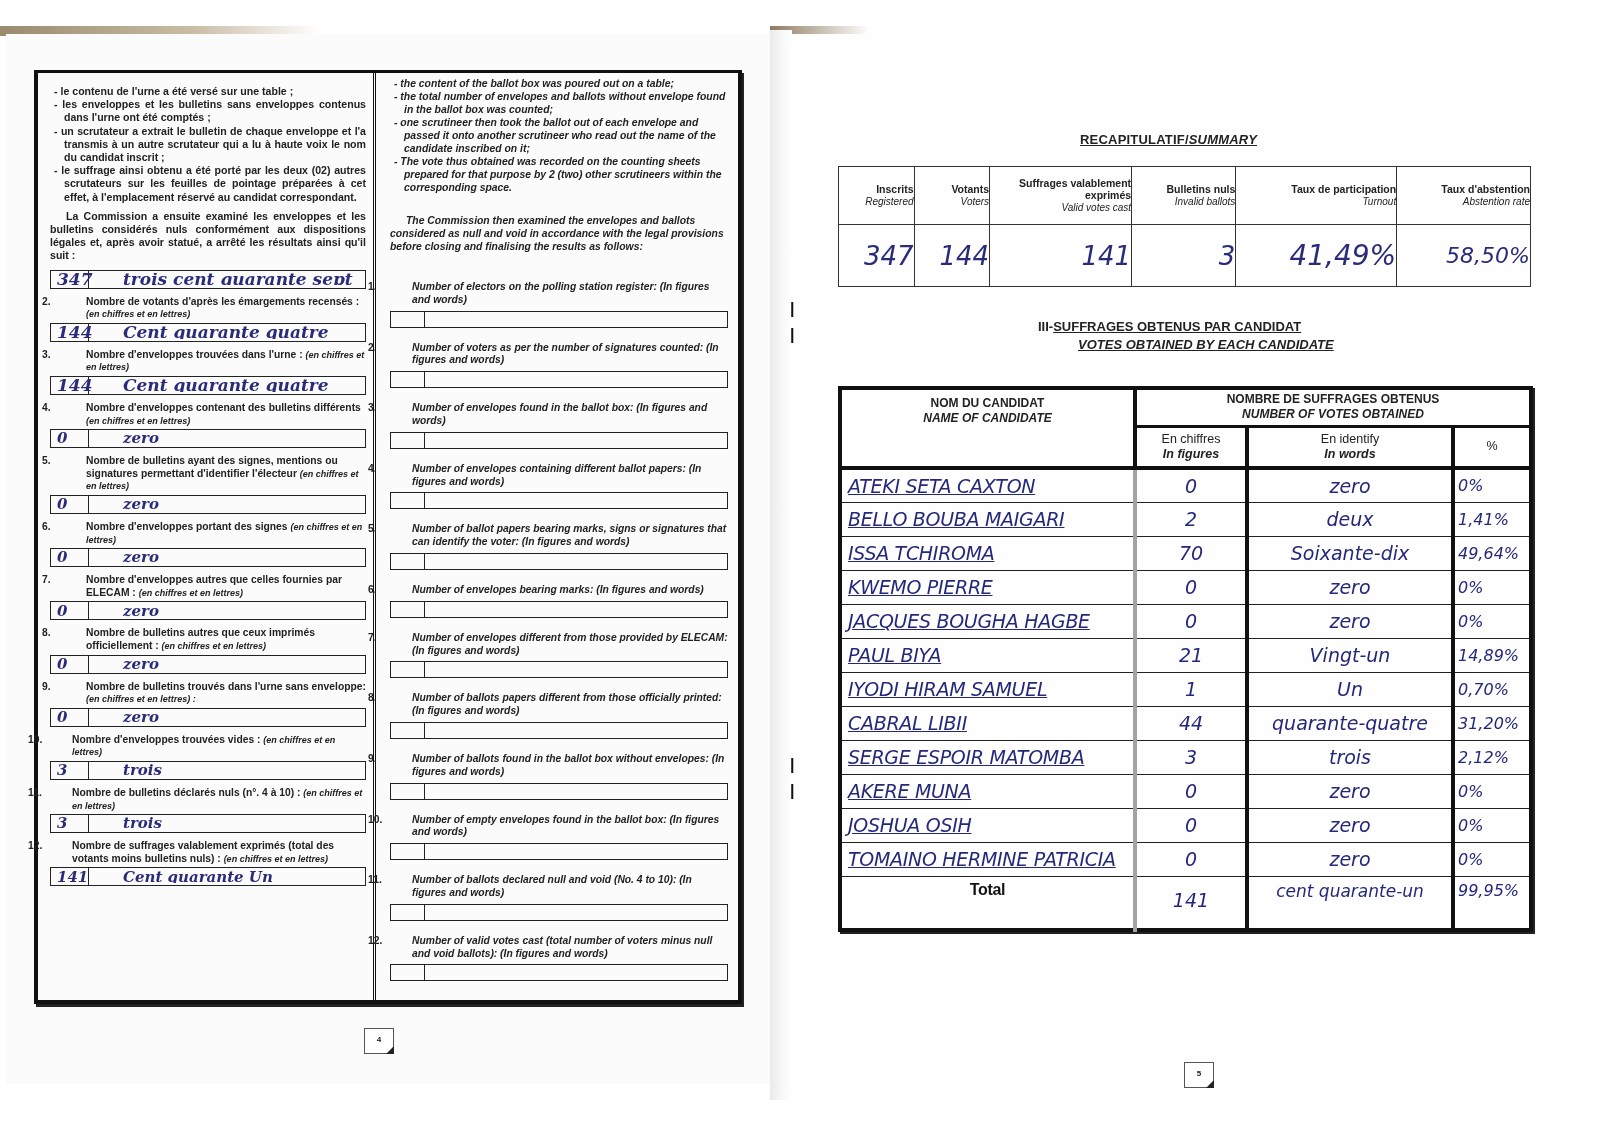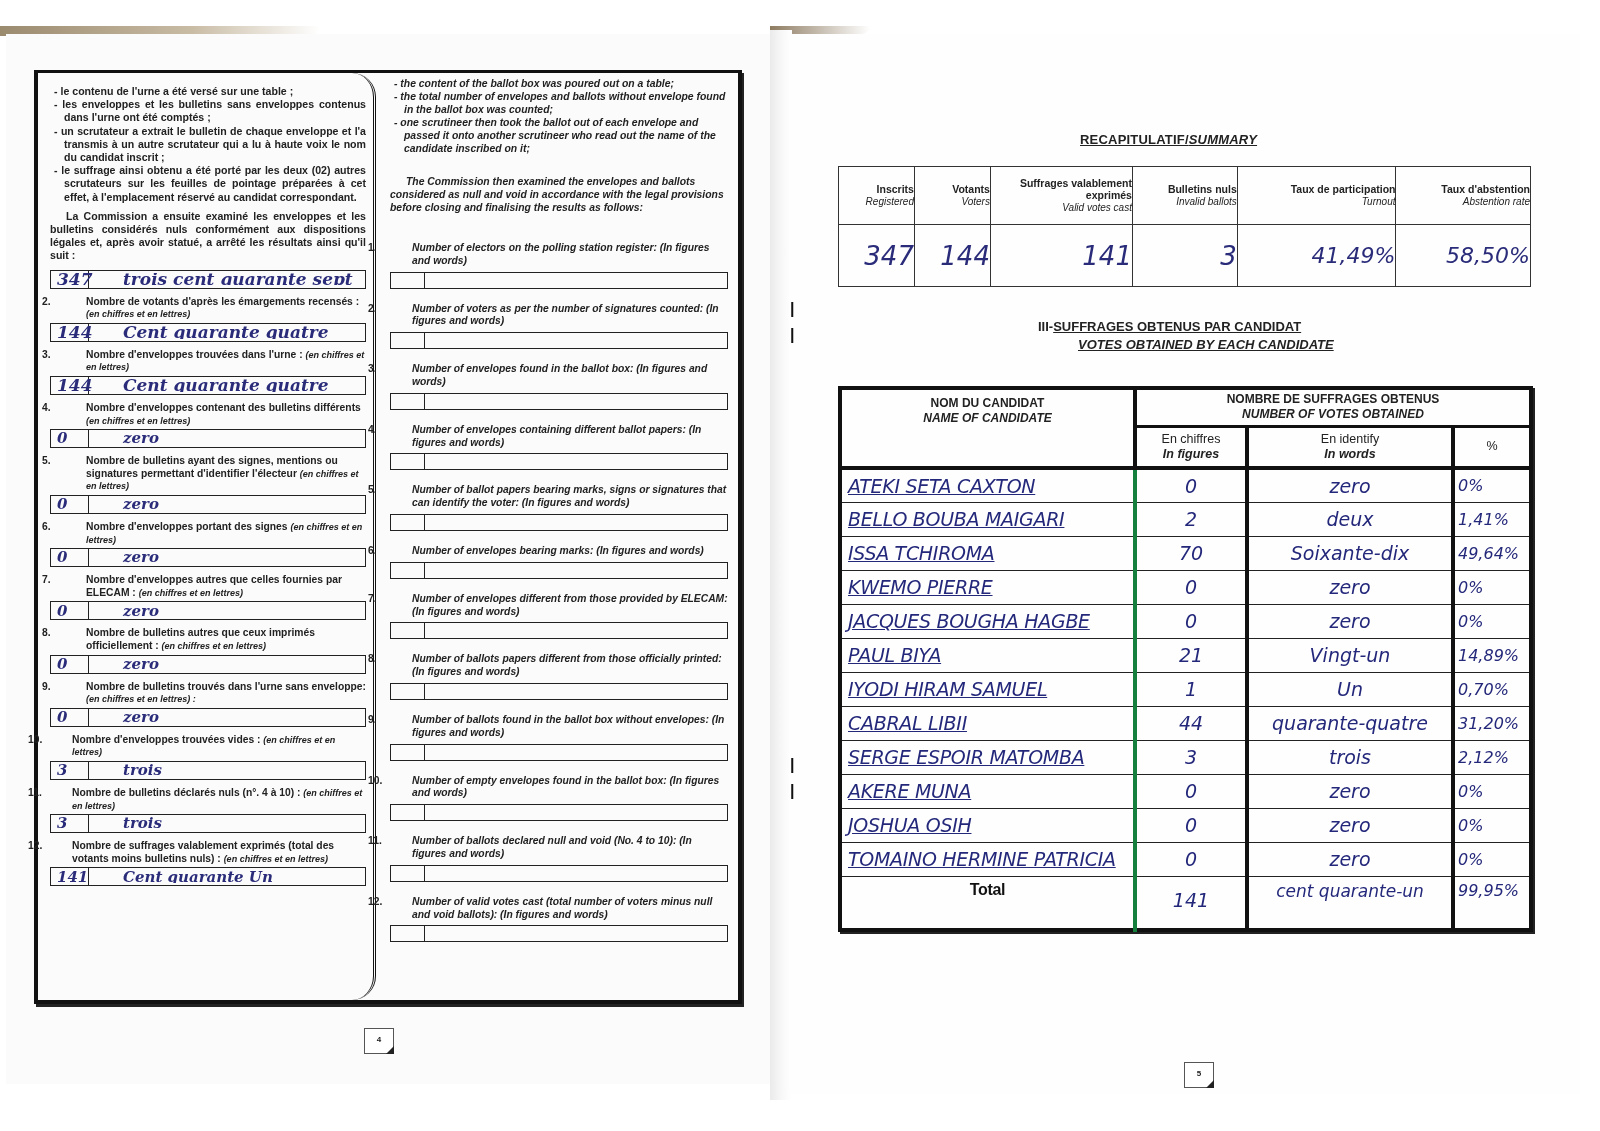--- a/index.html
+++ b/index.html
@@ -11,21 +11,21 @@
     .desk-left { position: absolute; left: 0; top: 26px; width: 320px; height: 10px; background: linear-gradient(90deg,#9a8a6e,#c9bca5 60%,#fff); border-radius: 0 0 60px 0; }
     .desk-mid { position: absolute; left: 770px; top: 26px; width: 100px; height: 8px; background: linear-gradient(90deg,#8e7c62,#fff); border-radius: 0 0 40px 0; }
     .page { position: absolute; background: #fdfdfd; }
     .page-left { left: 6px; top: 34px; width: 770px; height: 1050px; background: #fbfbfb; }
     .page-right { left: 790px; top: 34px; width: 790px; height: 1060px; background: #fefefe; }
     .gutter { position: absolute; left: 770px; top: 30px; width: 22px; height: 1070px; background: linear-gradient(90deg,#eaeaea,#f7f7f7 50%,#ffffff); }
 
     
     .form-frame { position: absolute; left: 34px; top: 70px; width: 708px; height: 934px; border: 4px solid #111; border-top-width: 3px; box-shadow: 2px 3px 0 #222; }
     .col { position: absolute; top: 0; bottom: 0; }
-    .col-fr { left: 0; width: 338px; border-right: 3px double #111; padding: 12px 7px 8px 12px; border-radius: 24px; }
+    .col-fr { left: 0; width: 338px; border-right: 3px double #111; padding: 12px 7px 8px 12px; }
     .col-en { left: 338px; right: 0; padding: 4px 10px 8px 14px; }
     .para { font-size: 10.6px; line-height: 13.2px; font-weight: bold; color: #222; text-align: justify; }
     .para-en { font-style: italic; font-size: 10.4px; line-height: 13px; font-weight: bold; color: #222; }
     .bullet { padding-left: 14px; text-indent: -10px; }
     .indent { text-indent: 16px; margin-top: 6px; }
     .item { margin-top: 7px; font-size: 10.3px; line-height: 12.6px; font-weight: bold; color: #222; }
     .item .num { display: inline-block; width: 22px; }
     .item .sub { font-style: italic; font-size: 9px; }
     .item-label { padding-left: 22px; text-indent: -22px; }
     .answer { margin-top: 2px; height: 19px; border: 1.6px solid #222; display: flex; align-items: center; position: relative; }
@@ -58,21 +58,21 @@
     .cand-table { position: absolute; left: 838px; top: 386px; width: 695px; border: 4px solid #111; box-shadow: 2px 2px 0 #222; }
     .cand-table th, .cand-table td { border: 1.5px solid #222; }
     .cand-table th { font-size: 12px; font-weight: bold; color: #222; line-height: 15px; }
     .cand-table th i { font-style: italic; font-weight: bold; }
     .cand-table .h-name { width: 295px; vertical-align: top; padding-top: 6px; text-align: center; border-right: 4px solid #111; border-bottom: 4px solid #111; }
     .cand-table .h-group { height: 38px; text-align: center; border-bottom: 3px solid #111; }
     .cand-table .h-sub { height: 42px; font-weight: normal; font-size: 12.5px; text-align: center; border-bottom: 4px solid #111; }
     .cand-table .h-sub.fig { width: 112px; border-right: 4px solid #111; }
     .cand-table .h-sub.pct { width: 78px; border-left: 4px solid #111; }
     .cand-table td { height: 34px; font-family: "DejaVu Sans", sans-serif; color: #24287a; font-size: 19px; font-style: italic; padding: 0 6px; white-space: nowrap; overflow: hidden; }
-    .cand-table td.name { text-decoration: underline; letter-spacing: -0.3px; border-right: 4px solid #15803d; }
+    .cand-table td.name { text-decoration: underline; letter-spacing: -0.3px; border-right: 4px solid #a3a3a3; }
     .cand-table td.fig { text-align: center; border-right: 4px solid #111; }
     .cand-table td.words { text-align: center; }
     .cand-table td.pct { font-size: 16px; border-left: 4px solid #111; padding: 0 3px; }
     .cand-table tr.total td { height: 54px; vertical-align: top; padding-top: 4px; }
     .cand-table td.total-label { font-family: "Liberation Sans", sans-serif; font-style: normal; color: #111; font-weight: bold; font-size: 16px; text-align: center; text-decoration: none; padding-top: 0; }
 
     .marks { position: absolute; font-weight: bold; color: #111; font-size: 16px; }
   </style>
 </head>
 <body>
@@ -180,20 +180,21 @@
           </div>
         </div>
       </div>
   </div>
 
   <div class="col col-en">
     <div class="para-en">
       <div class="bullet">- the content of the ballot box was poured out on a table;</div>
       <div class="bullet">- the total number of envelopes and ballots without envelope found in the ballot box was counted;</div>
       <div class="bullet">- one scrutineer then took the ballot out of each envelope and passed it onto another scrutineer who read out the name of the candidate inscribed on it;</div>
+      <div class="bullet">- The vote thus obtained was recorded on the counting sheets prepared for that purpose by 2 (two) other scrutineers within the corresponding space.</div>
       <div class="indent" style="margin-top:20px">The Commission then examined the envelopes and ballots considered as null and void in accordance with the legal provisions before closing and finalising the results as follows:</div>
     </div>
     <div id="en-items" style="margin-top:28px">
         <div class="en-item">
           <div class="item-label" style="padding-left:22px"><span class="num">1.</span><span>Number of electors on the polling station register: (In figures and words)</span></div>
           <div class="en-answer">
             <span class="fig"></span>
           </div>
         </div>
         <div class="en-item">
@@ -280,21 +281,21 @@
     <th style="width:142px"><span>Suffrages valablement exprimés</span><br><i>Valid votes cast</i></th>
     <th><span>Bulletins nuls</span><br><i>Invalid ballots</i></th>
     <th><span>Taux de participation</span><br><i>Turnout</i></th>
     <th><span>Taux d'abstention</span><br><i>Abstention rate</i></th>
   </tr>
   <tr>
     <td>347</td>
     <td>144</td>
     <td>141</td>
     <td>3</td>
-    <td style="font-size:22px">41,49%</td>
+    <td style="font-size:28px">41,49%</td>
     <td style="font-size:22px">58,50%</td>
   </tr>
 </tbody>
   </table>
 
 <div class="section-title">
   <div class="l1"><span style="text-decoration:none">III-</span><span>SUFFRAGES OBTENUS PAR CANDIDAT</span></div>
   <div class="l2">VOTES OBTAINED BY EACH CANDIDATE</div>
 </div>
 

